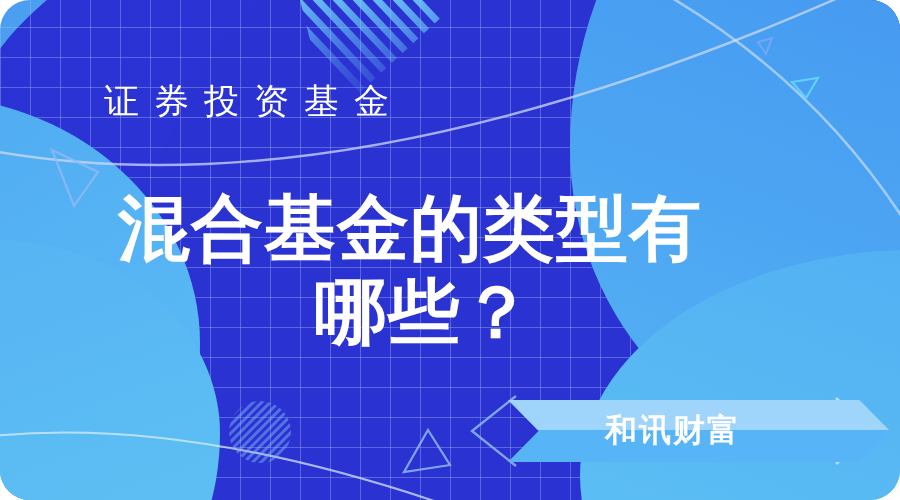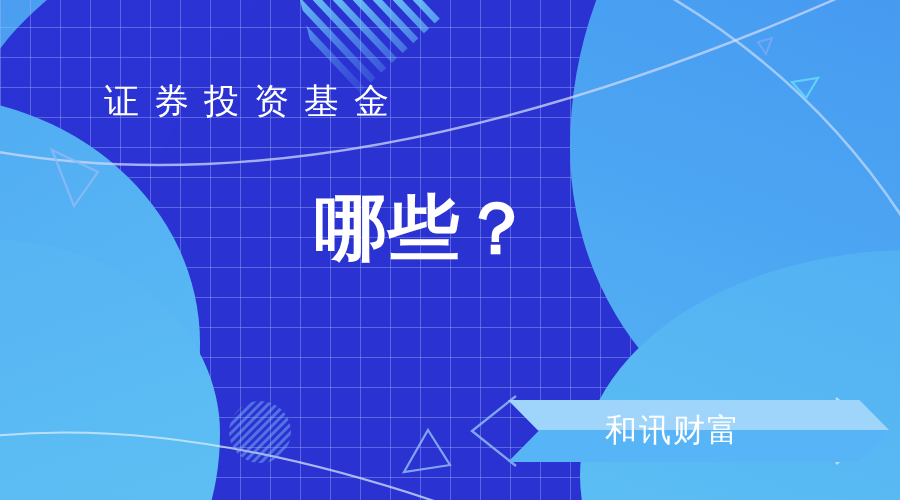--- a/index.html
+++ b/index.html
@@ -7,20 +7,21 @@
     padding: 0;
     background: #ffffff;
   }
   #banner {
     position: relative;
     width: 900px;
     height: 500px;
     overflow: hidden;
     font-family: "Liberation Sans", "DejaVu Sans", sans-serif;
     background: linear-gradient(135deg, #4a9df0 0%, #59b6f3 40%, #62c4f2 100%);
+    border-radius: 30px;
   }
 
   
   .layer {
     position: absolute;
     inset: 0;
     pointer-events: none;
   }
 
   
@@ -154,21 +155,21 @@
   .badge-label {
     position: absolute;
     left: 0; top: 0;
     width: 330px;
     height: 62px;
     display: flex;
     align-items: center;
     justify-content: center;
     color: #ffffff;
     font-size: 32px;
-    font-weight: normal;
+    font-weight: bold;
     letter-spacing: 2px;
     white-space: nowrap;
   }
 </style>
 </head>
 <body>
 
 <div id="banner">
 
   <div class="layer">
@@ -224,20 +225,21 @@
     <polygon points="428,430 450,465 404,472" fill="none" stroke="#8fb8f7" stroke-width="2.2" opacity="0.85"></polygon>
 
     <polyline points="516,396 472,431 516,466" fill="none" stroke="#8fb8f7" stroke-width="2.4" opacity="0.85"></polyline>
 
     <polyline points="836,398 872,431 836,464" fill="none" stroke="#cfe8fd" stroke-width="2.4" opacity="0.8"></polyline>
   </svg>
 
   <div class="subtitle">证券投资基金</div>
 
   <div class="headline">
+    <span>混合基金的类型有</span>
     <span class="l2">哪些？</span>
   </div>
 
   <div class="badge">
     <div class="badge-body"></div>
     <div class="badge-label">和讯财富</div>
   </div>
 
 </div>
 

